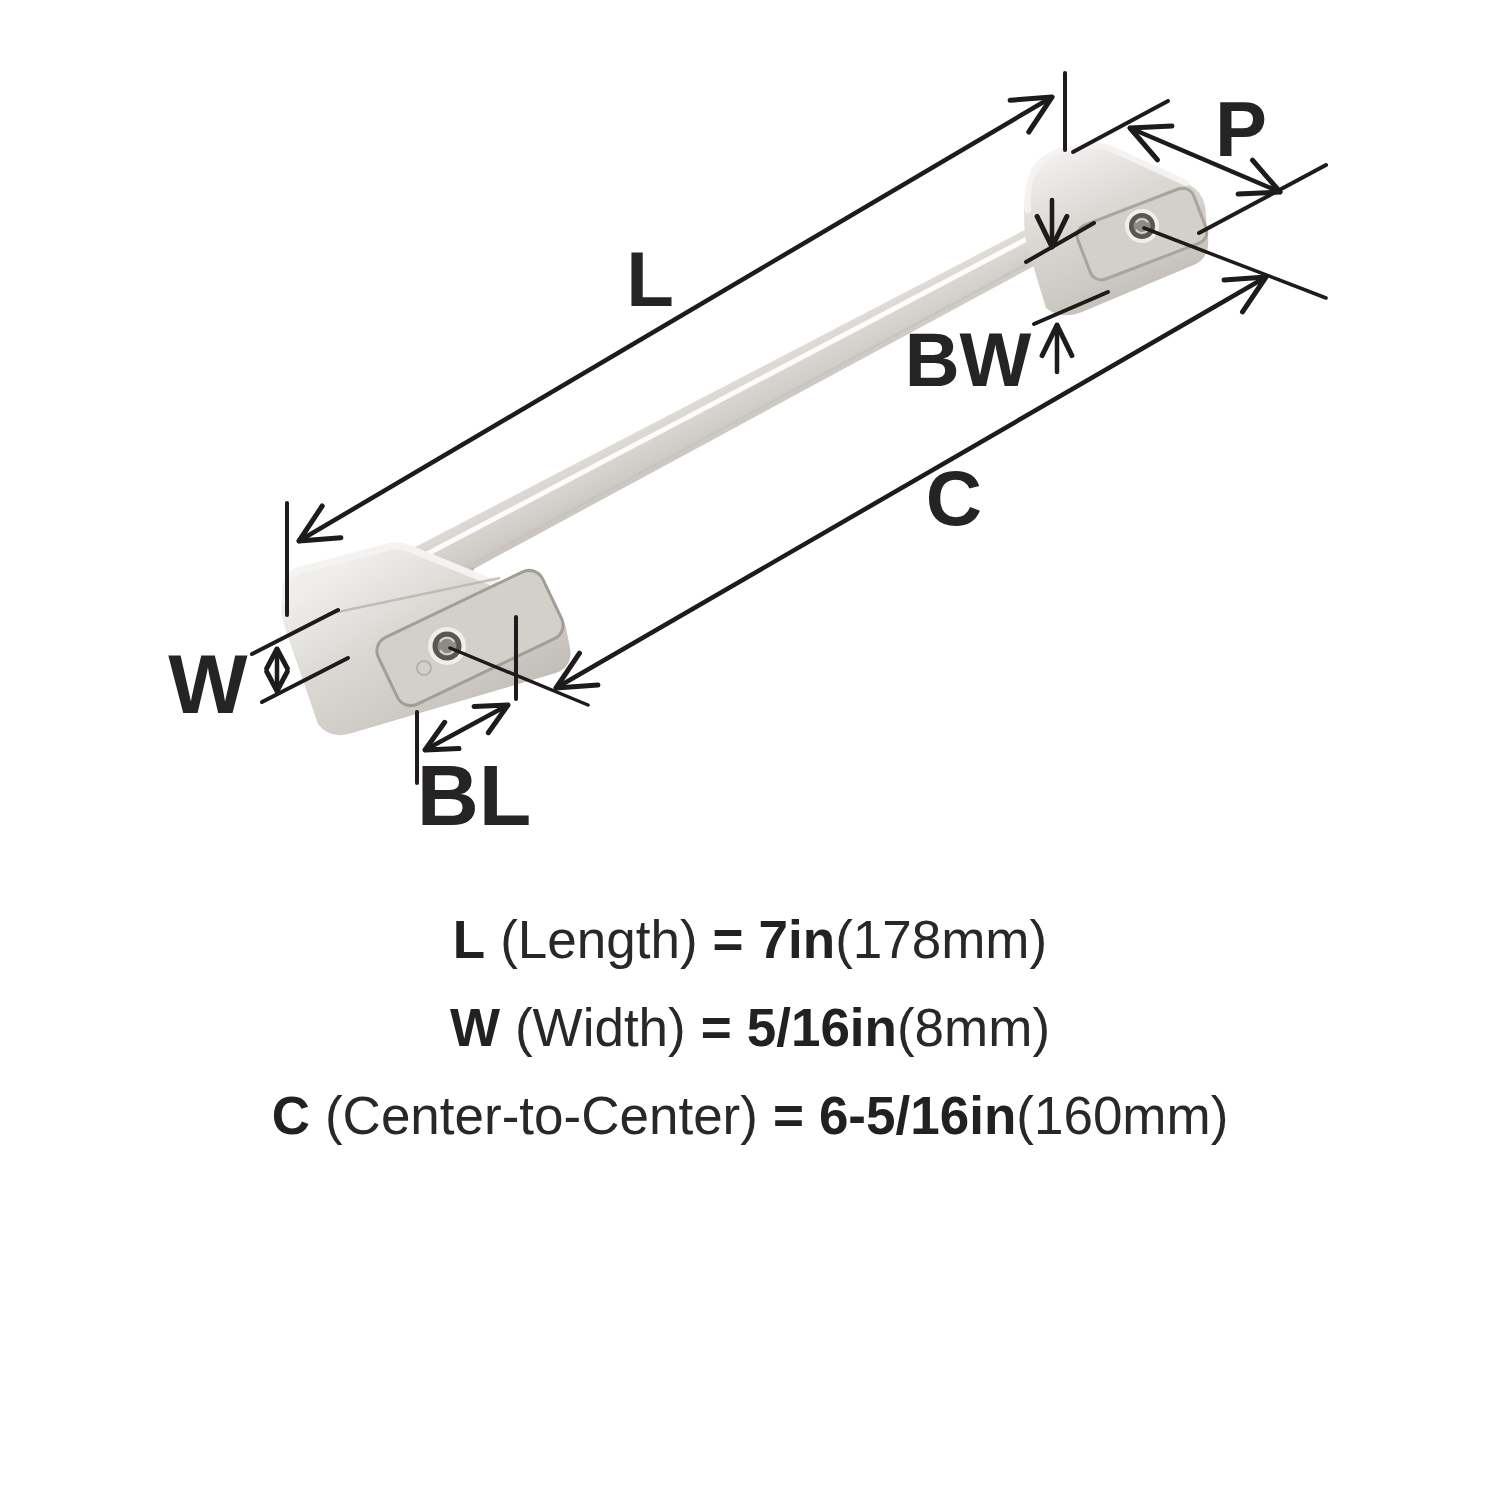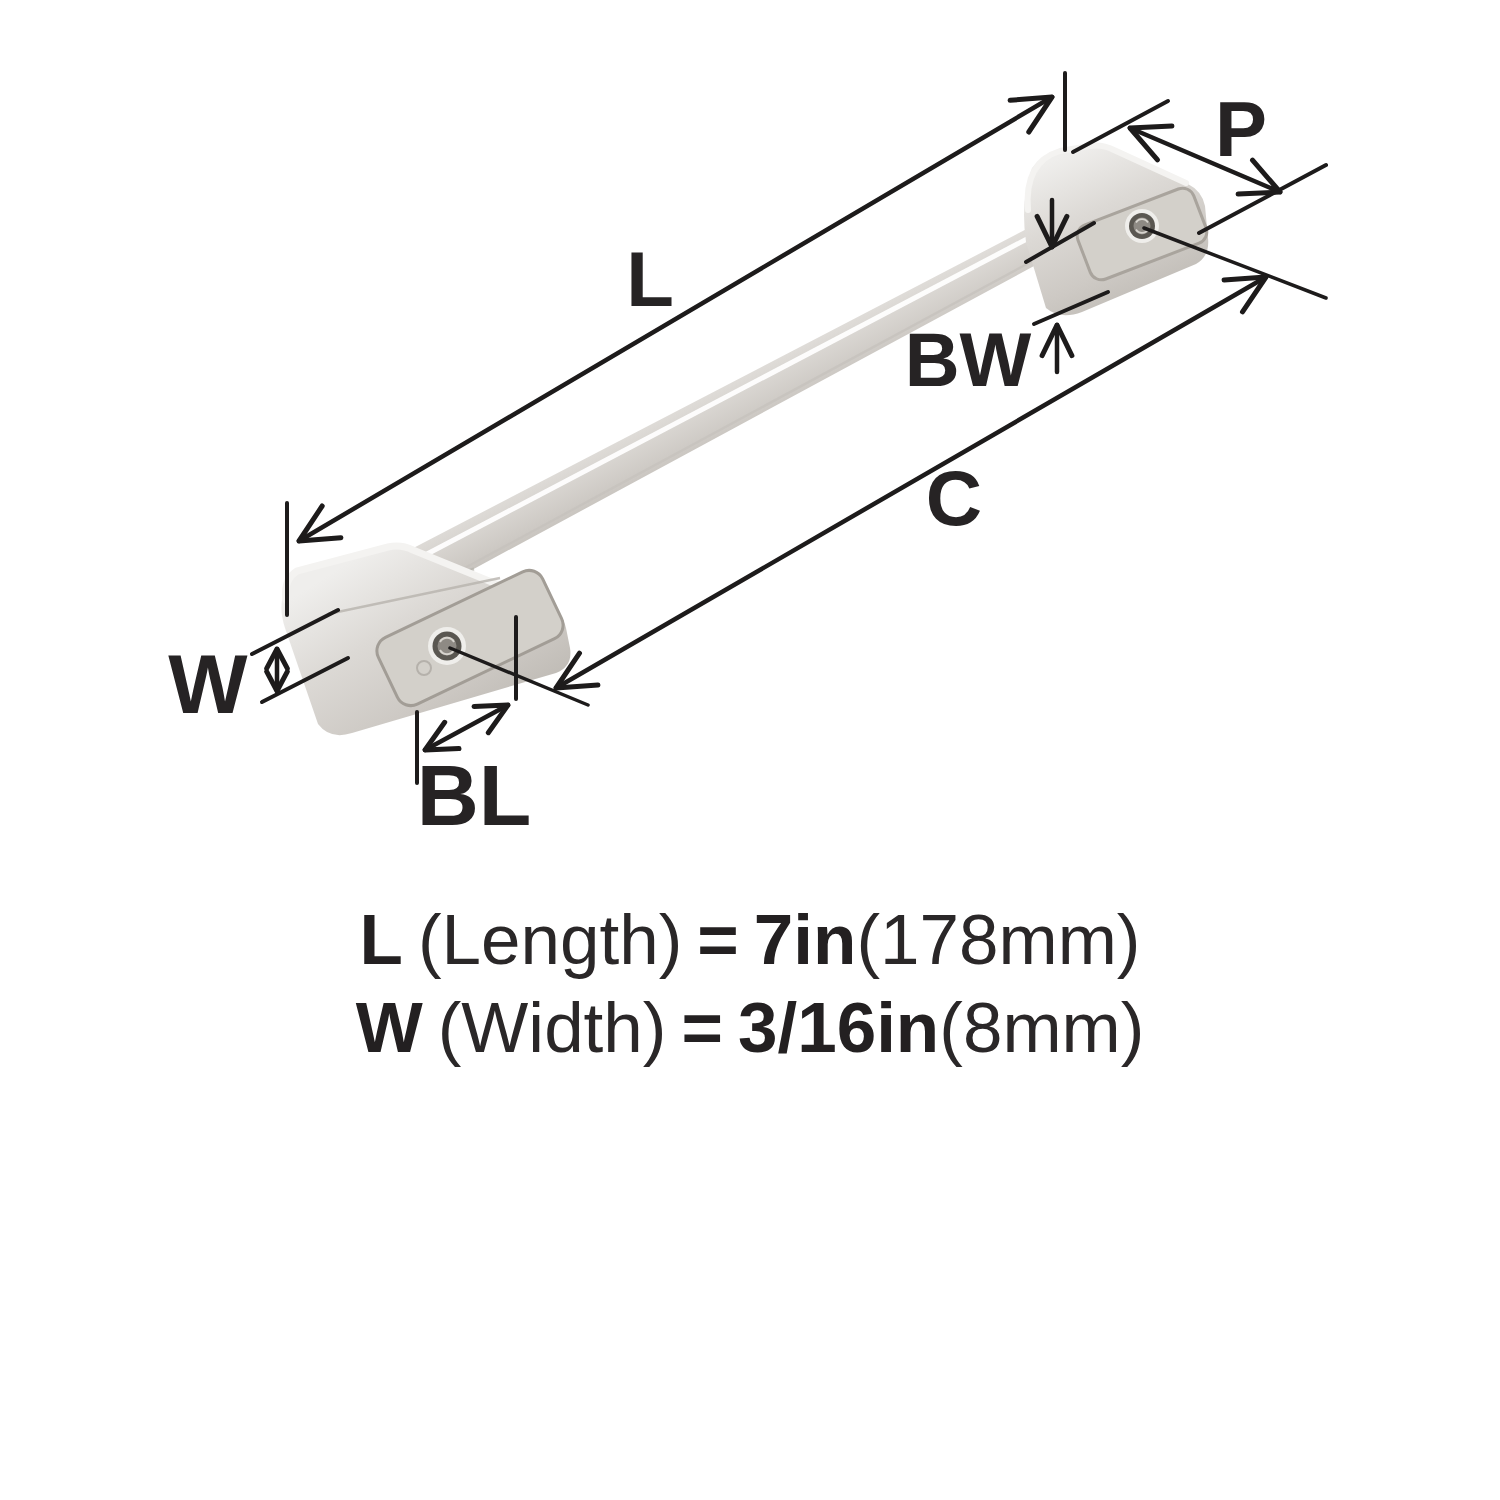--- a/index.html
+++ b/index.html
@@ -1,21 +1,21 @@
 <!DOCTYPE html>
 <html><head>
 <meta charset="utf-8">
 <style>
   html,body{margin:0;padding:0;background:#ffffff;}
   #stage{position:relative;width:1500px;height:1500px;background:#ffffff;overflow:hidden;
          font-family:"Liberation Sans", sans-serif;}
   #diagram-svg{position:absolute;left:0;top:0;}
   .dim-label{font-family:"Liberation Sans", sans-serif;font-weight:700;fill:#262324;}
   #spec-block{position:absolute;left:0;top:896px;width:1500px;}
-  .spec-line{height:88px;line-height:88px;text-align:center;font-size:71px;color:#232021;
+  .spec-line{height:88px;line-height:88px;text-align:center;font-size:53px;color:#232021;
              white-space:nowrap;}
   .spec-line .b{font-weight:700;}
   .spec-line .r{font-weight:400;color:#2a2728;}
   .sp-code{margin-right:15px;}
   .sp-name{margin-right:15px;}
   .sp-eq{margin-right:15px;}
 </style>
 </head>
 <body>
 
@@ -140,16 +140,19 @@
     <text class="dim-label" x="954" y="525" font-size="78" text-anchor="middle">C</text>
     <text class="dim-label" x="208" y="713" font-size="84" text-anchor="middle">W</text>
     <text class="dim-label" x="474" y="825" font-size="86" text-anchor="middle">BL</text>
   </svg>
 
   <div id="spec-block">
     <div class="spec-line">
       <span class="b sp-code">L</span><span class="r sp-name">(Length)</span><span class="b sp-eq">=</span><span class="b">7in</span><span class="r">(178mm)</span>
     </div>
     <div class="spec-line">
-      <span class="b sp-code">W</span><span class="r sp-name">(Width)</span><span class="b sp-eq">=</span><span class="b">3/16in</span><span class="r">(8mm)</span>
+      <span class="b sp-code">W</span><span class="r sp-name">(Width)</span><span class="b sp-eq">=</span><span class="b">5/16in</span><span class="r">(8mm)</span>
+    </div>
+    <div class="spec-line">
+      <span class="b sp-code">C</span><span class="r sp-name">(Center-to-Center)</span><span class="b sp-eq">=</span><span class="b">6-5/16in</span><span class="r">(160mm)</span>
     </div>
   </div>
 </div>
 
 </body></html>

